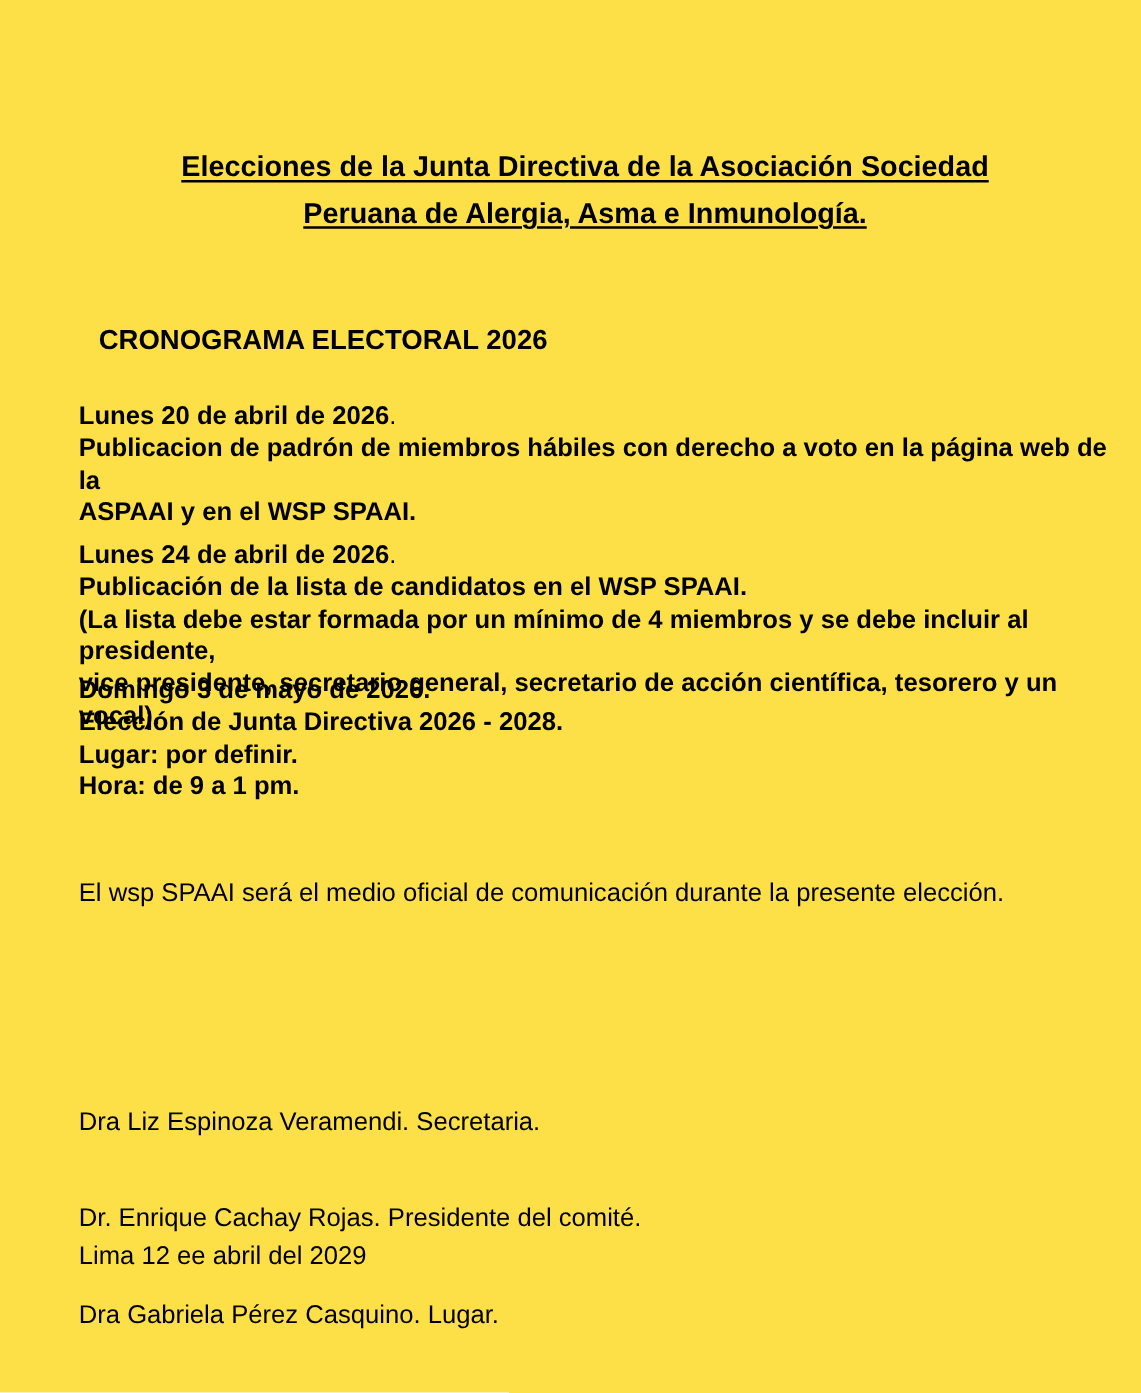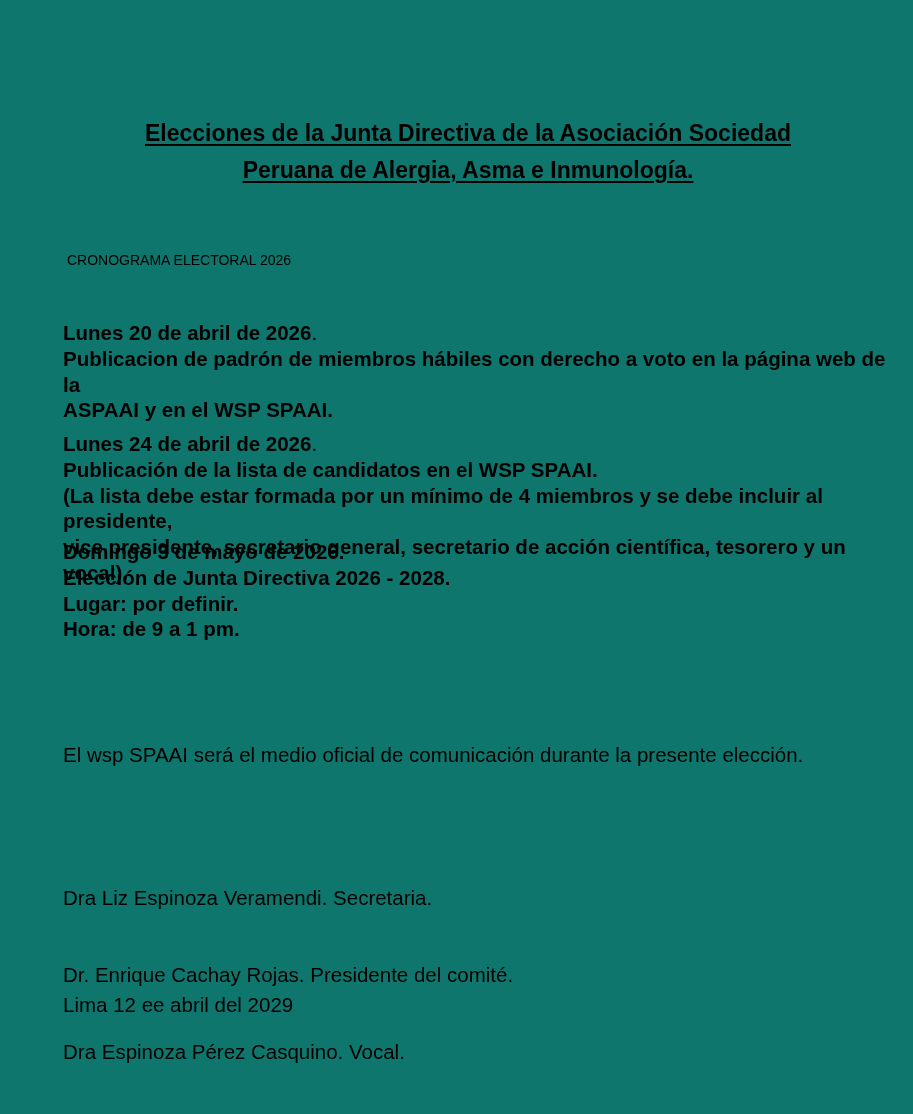--- a/index.html
+++ b/index.html
@@ -4,21 +4,21 @@
 <style>
   html, body {
     margin: 0;
     padding: 0;
     background: #ffffff;
   }
   .page {
     position: relative;
     width: 913px;
     height: 1114px;
-    background: #0f766e;
+    background: #fde047;
     color: #000000;
     font-family: "Liberation Sans", "DejaVu Sans", sans-serif;
     overflow: hidden;
   }
   .title {
     position: absolute;
     left: 63px;
     top: 115px;
     width: 810px;
     margin: 0;
@@ -28,24 +28,24 @@
     font-weight: bold;
     text-decoration: underline;
     text-decoration-thickness: 2px;
     text-underline-offset: 3px;
     white-space: pre-wrap;
   }
   .heading {
     position: absolute;
     left: 63px;
     top: 243px;
-    margin: 4px;
-    font-size: 14px;
+    margin: 16px;
+    font-size: 22px;
     line-height: 26px;
-    font-weight: normal;
+    font-weight: bold;
     white-space: pre-wrap;
   }
   .event {
     position: absolute;
     left: 63px;
     width: 845px;
     font-size: 20.5px;
     line-height: 25.8px;
   }
   .event-date { white-space: pre-wrap; margin-top: 22px; }
@@ -85,24 +85,24 @@
 vice presidente, secretario general, secretario de acción científica, tesorero y un vocal).</div>
   </section>
 
   <section class="event" style="top:517px">
     <div class="event-date"><span class="bold">Domingo 3 de mayo de 2026.</span><span></span></div>
     <div class="event-body">Elección de Junta Directiva 2026 - 2028.
 Lugar: por definir.
 Hora: de 9 a 1 pm.</div>
   </section>
 
-  <p class="para" style="top:742px">El wsp SPAAI será el medio oficial de comunicación durante la presente elección.</p>
+  <p class="para" style="top:702px">El wsp SPAAI será el medio oficial de comunicación durante la presente elección.</p>
 
   <div class="para" style="top:833px">
     <div class="committee-line">Dra Liz Espinoza Veramendi. Secretaria.</div>
     <div class="committee-line">Dr. Enrique Cachay Rojas. Presidente del comité.</div>
-    <div class="committee-line">Dra Espinoza Pérez Casquino. Vocal.</div>
+    <div class="committee-line">Dra Gabriela Pérez Casquino. Lugar.</div>
     
   </div>
 
   <p class="para" style="top:992px">Lima 12 ee abril del 2029</p>
 
 </div>
 
 </body></html>

